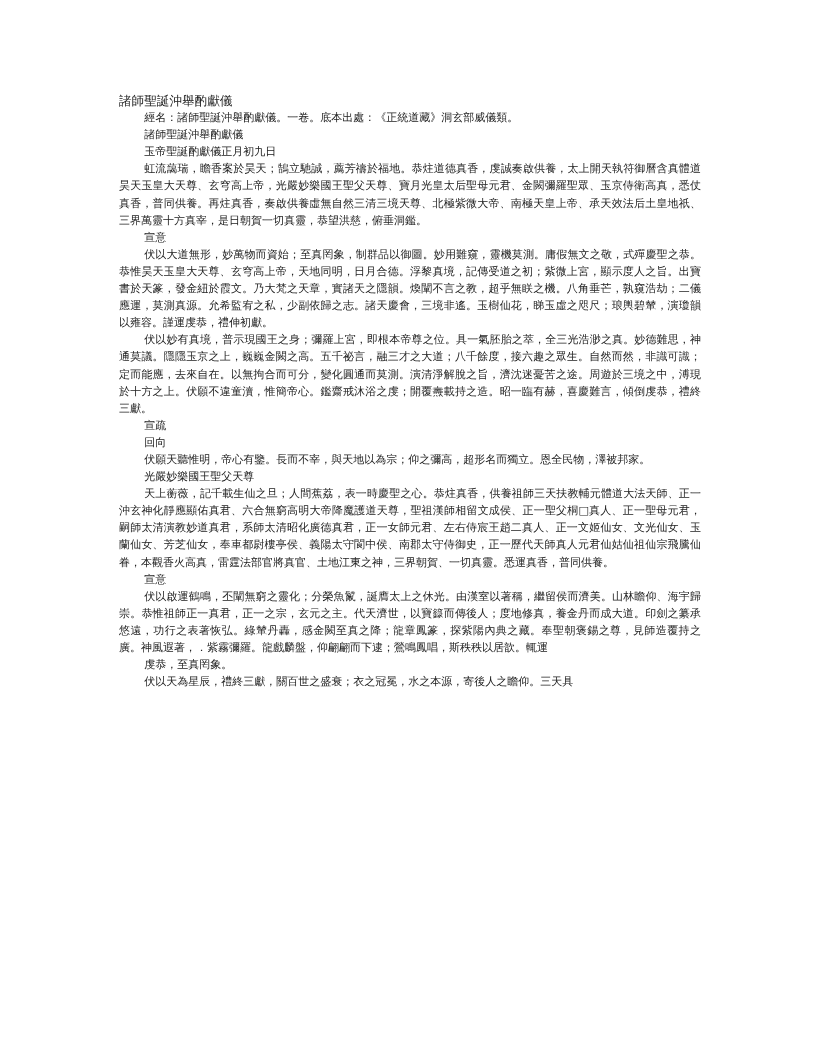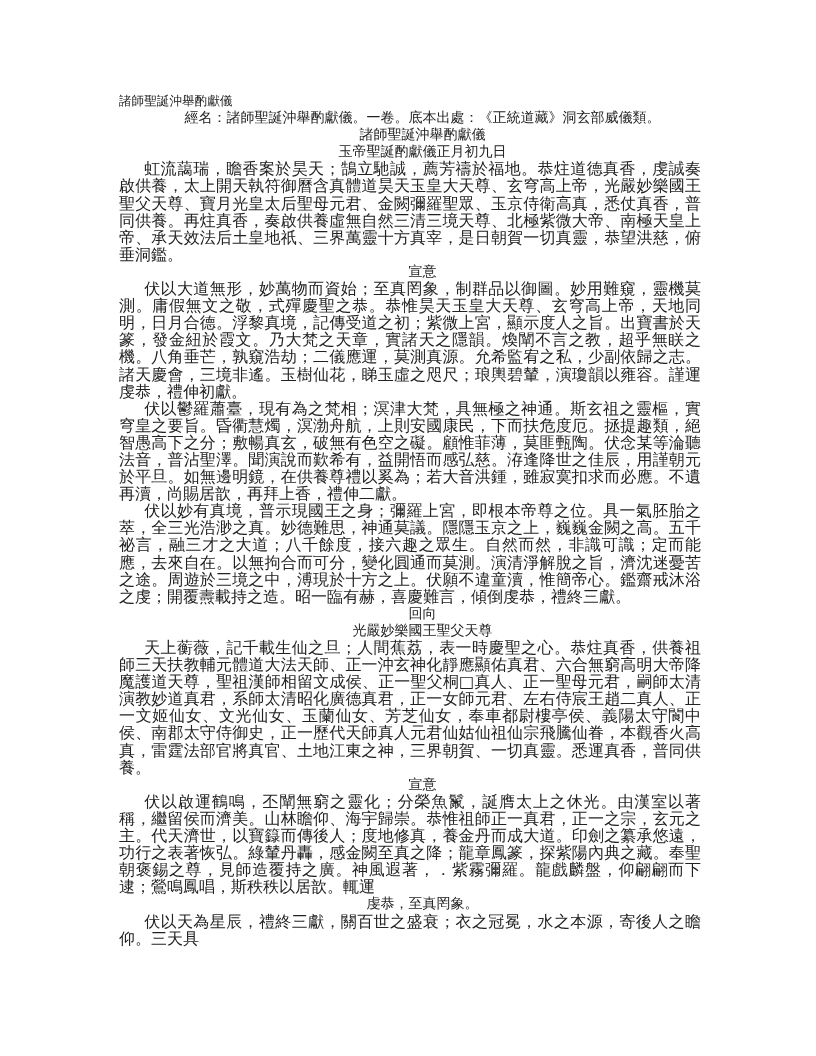--- a/index.html
+++ b/index.html
@@ -21,34 +21,34 @@
     overflow: hidden;
   }
   .text-body {
     position: absolute;
     left: 119px;
     top: 92px;
     width: 582px;
   }
   
   .para {
-    font-size: 16px;
+    font-size: 11px;
     line-height: 17.1px;
     text-align: justify;
     text-justify: inter-character;
     text-indent: 25.2px;
     color: #222222;
     word-break: break-all;
     overflow-wrap: anywhere;
   }
   
   .short {
-    font-size: 14px;
+    font-size: 11px;
     line-height: 17.1px;
-    text-align: center;
+    text-align: left;
     color: #222222;
     white-space: pre-wrap;
   }
   .short.indent1 { padding-left: 25.2px; }
   .title-line {
     font-size: 12.6px;
     line-height: 17.1px;
     text-align: left;
     color: #222222;
   }
@@ -59,23 +59,24 @@
 <div class="page">
   <div class="text-body" id="body-root">
 
   <div class="title-line">諸師聖誕沖舉酌獻儀</div>
       <div class="short indent1">經名：諸師聖誕沖舉酌獻儀。一卷。底本出處：《正統道藏》洞玄部威儀類。</div>
       <div class="short indent1">諸師聖誕沖舉酌獻儀</div>
       <div class="short indent1">玉帝聖誕酌獻儀正月初九日</div>
       <div class="para">虹流藹瑞，瞻香案於昊天；鵠立馳誠，薦芳禱於福地。恭炷道德真香，虔誠奏啟供養，太上開天執符御曆含真體道昊天玉皇大天尊、玄穹高上帝，光嚴妙樂國王聖父天尊、寶月光皇太后聖母元君、金闕彌羅聖眾、玉京侍衛高真，悉仗真香，普同供養。再炷真香，奏啟供養虛無自然三清三境天尊、北極紫微大帝、南極天皇上帝、承天效法后土皇地祇、三界萬靈十方真宰，是日朝賀一切真靈，恭望洪慈，俯垂洞鑑。</div>
       <div class="short indent1">宣意</div>
       <div class="para">伏以大道無形，妙萬物而資始；至真罔象，制群品以御圖。妙用難窺，靈機莫測。庸假無文之敬，式殫慶聖之恭。恭惟昊天玉皇大天尊、玄穹高上帝，天地同明，日月合德。浮黎真境，記傳受道之初；紫微上宮，顯示度人之旨。出寶書於天篆，發金紐於霞文。乃大梵之天章，實諸天之隱韻。煥闡不言之教，超乎無眹之機。八角垂芒，孰窺浩劫；二儀應運，莫測真源。允希監宥之私，少副依歸之志。諸天慶會，三境非遙。玉樹仙花，睇玉虛之咫尺；琅輿碧輦，演瓊韻以雍容。謹運虔恭，禮伸初獻。</div>
-      <div class="para">伏以鬱羅蕭臺，現有為之梵相；溟津大梵，具無極之神通。斯玄祖之靈樞，實穹皇之要旨。昏衢慧燭，溟渤舟航，上則安國康民，下而扶危度厄。拯提趣類，絕智愚高下之分；敷暢真玄，破無有色空之礙。顧惟菲薄，莫匪甄陶。伏念某等淪聽法音，普沾聖澤。聞演說而歎希有，益開悟而感弘慈。洊逢降世之佳辰，用謹朝元於平旦。如無邊明鏡，在供養尊禮以奚為；若大音洪鍾，雖寂寞扣求而必應。不遺再瀆，尚賜居歆，再拜上香，禮伸二獻。</div>
       <div class="para">伏以妙有真境，普示現國王之身；彌羅上宮，即根本帝尊之位。具一氣胚胎之萃，全三光浩渺之真。妙德難思，神通莫議。隱隱玉京之上，巍巍金闕之高。五千祕言，融三才之大道；八千餘度，接六趣之眾生。自然而然，非識可識；定而能應，去來自在。以無拘合而可分，變化圓通而莫測。演清淨解脫之旨，濟沈迷憂苦之途。周遊於三境之中，溥現於十方之上。伏願不違童瀆，惟簡帝心。鑑齋戒沐浴之虔；開覆燾載持之造。昭一臨有赫，喜慶難言，傾倒虔恭，禮終三獻。</div>
+      <div class="short indent1">宣疏</div>
       <div class="short indent1">回向</div>
+      <div class="para">伏願天聽惟明，帝心有鑒。長而不宰，與天地以為宗；仰之彌高，超形名而獨立。恩全民物，澤被邦家。</div>
       <div class="short indent1">光嚴妙樂國王聖父天尊</div>
       <div class="para">天上蘅薇，記千載生仙之旦；人間蕉荔，表一時慶聖之心。恭炷真香，供養祖師三天扶教輔元體道大法天師、正一沖玄神化靜應顯佑真君、六合無窮高明大帝降魔護道天尊，聖祖漢師相留文成侯、正一聖父桐□真人、正一聖母元君，嗣師太清演教妙道真君，系師太清昭化廣德真君，正一女師元君、左右侍宸王趙二真人、正一文姬仙女、文光仙女、玉蘭仙女、芳芝仙女，奉車都尉樓亭侯、義陽太守閬中侯、南郡太守侍御史，正一歷代天師真人元君仙姑仙祖仙宗飛騰仙眷，本觀香火高真，雷霆法部官將真官、土地江東之神，三界朝賀、一切真靈。悉運真香，普同供養。</div>
       <div class="short indent1">宣意</div>
       <div class="para">伏以啟運鶴鳴，丕闡無窮之靈化；分榮魚鬣，誕膺太上之休光。由漢室以著稱，繼留侯而濟美。山林瞻仰、海宇歸崇。恭惟祖師正一真君，正一之宗，玄元之主。代天濟世，以寶籙而傳後人；度地修真，養金丹而成大道。印劍之纂承悠遠，功行之表著恢弘。綠輦丹轟，感金闕至真之降；龍章鳳篆，探紫陽內典之藏。奉聖朝褒錫之尊，見師造覆持之廣。神風遐著，．紫霧彌羅。龍戲麟盤，仰翩翩而下逮；鶯鳴鳳唱，斯秩秩以居歆。輒運</div>
       <div class="short indent1">虔恭，至真罔象。</div>
       <div class="para">伏以天為星辰，禮終三獻，關百世之盛衰；衣之冠冕，水之本源，寄後人之瞻仰。三天具</div>
     </div>
 </div>
 
 </body></html>

